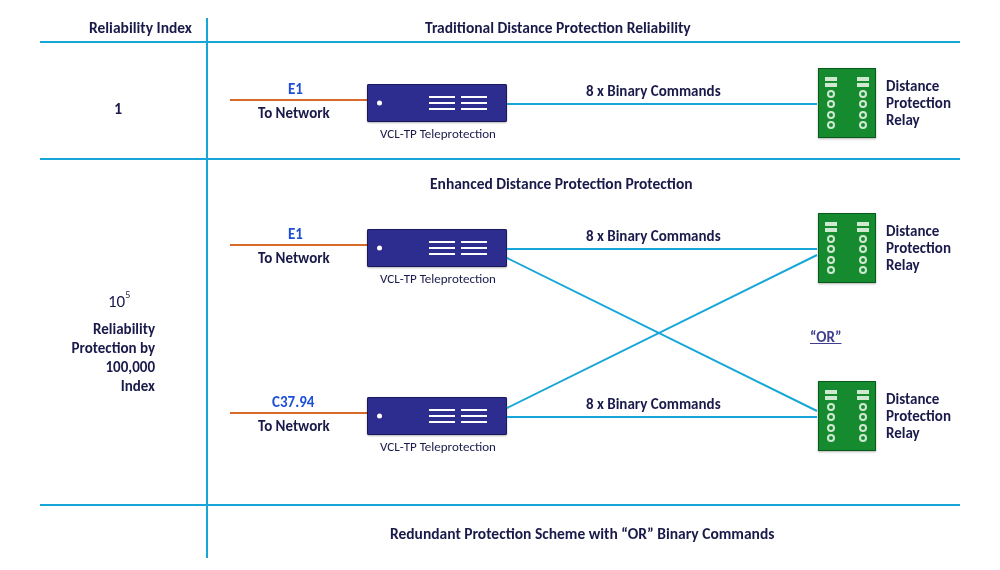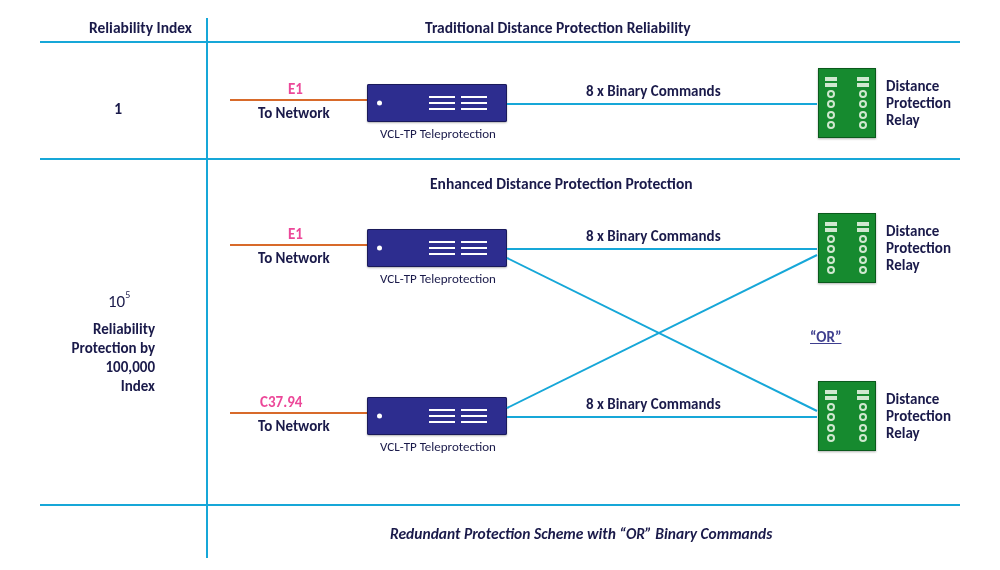--- a/index.html
+++ b/index.html
@@ -13,21 +13,21 @@
   }
   .label {
     position: absolute;
     color: #1a1a4a;
     font-size: 15px;
     font-weight: 600;
     white-space: nowrap;
   }
   .header { font-size: 15.5px; font-weight: 700; }
   .small { font-size: 13px; font-weight: 500; text-align: center; }
-  .red { color: #ec4899; }
+  .red { color: #1d4ed8; }
   .or-label { color: #3f3f8f; font-weight:700;text-decoration:underline; }
   .line-h {
     position: absolute;
     height: 2px;
     background: #16a7d8;
   }
   .line-v {
     position: absolute;
     width: 2px;
     background: #16a7d8;
@@ -170,21 +170,21 @@
   <div class="grille g2">
       <span></span>
       <span></span>
       <span></span>
     </div>
 </div>
 <div class="label small" style="left:368px; top:271px; width:140px;">VCL-TP Teleprotection</div>
 
 <div class="label" style="left:586px; top:227px;">8 x Binary Commands</div>
 
-<div class="label red" style="left:260px; top:393px;text-align:center;">C37.94</div>
+<div class="label red" style="left:272px; top:393px;text-align:center;">C37.94</div>
 <div class="orange-line" style="left:230px; top:412px; width:140px;"></div>
 <div class="label" style="left:258px; top:417px;">To Network</div>
 
 <div class="device" style="left:367px; top:397px;">
   <div class="dot"></div>
   <div class="grille g1">
       <span></span>
       <span></span>
       <span></span>
     </div>
@@ -254,13 +254,13 @@
 
   <line x1="507" y1="417" x2="817" y2="417" stroke="#16a7d8" stroke-width="2"></line>
 
   <line x1="507" y1="258" x2="817" y2="411" stroke="#16a7d8" stroke-width="2"></line>
 
   <line x1="507" y1="408" x2="817" y2="255" stroke="#16a7d8" stroke-width="2"></line>
 </svg>
 
 <div class="line-h" style="left:40px; top:504px; width:920px;"></div>
 
-<div class="label header" style="left:390px; top:524px;font-style:italic;">Redundant Protection Scheme with “OR” Binary Commands</div>
+<div class="label header" style="left:390px; top:524px;">Redundant Protection Scheme with “OR” Binary Commands</div>
 
 </body></html>

